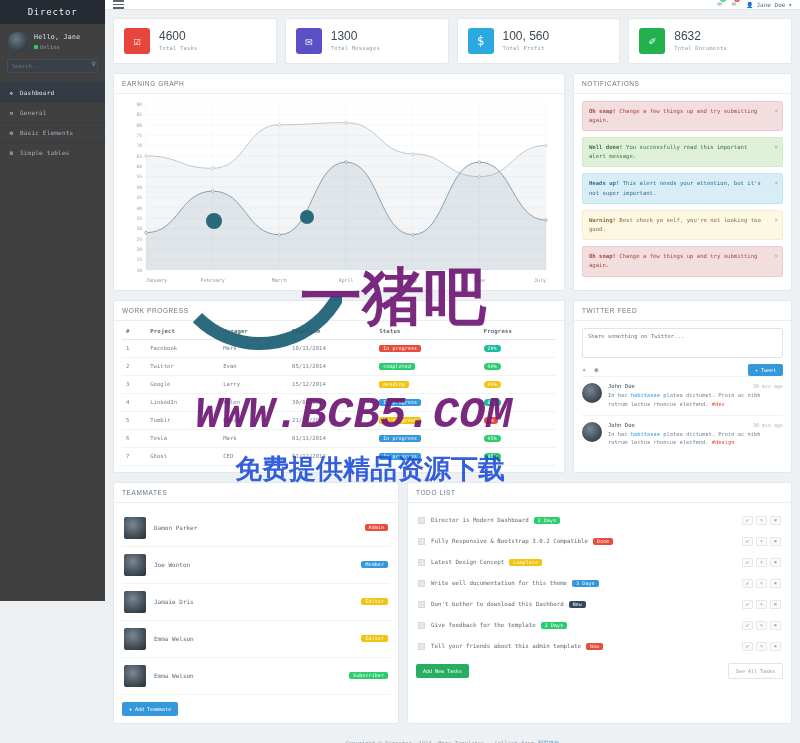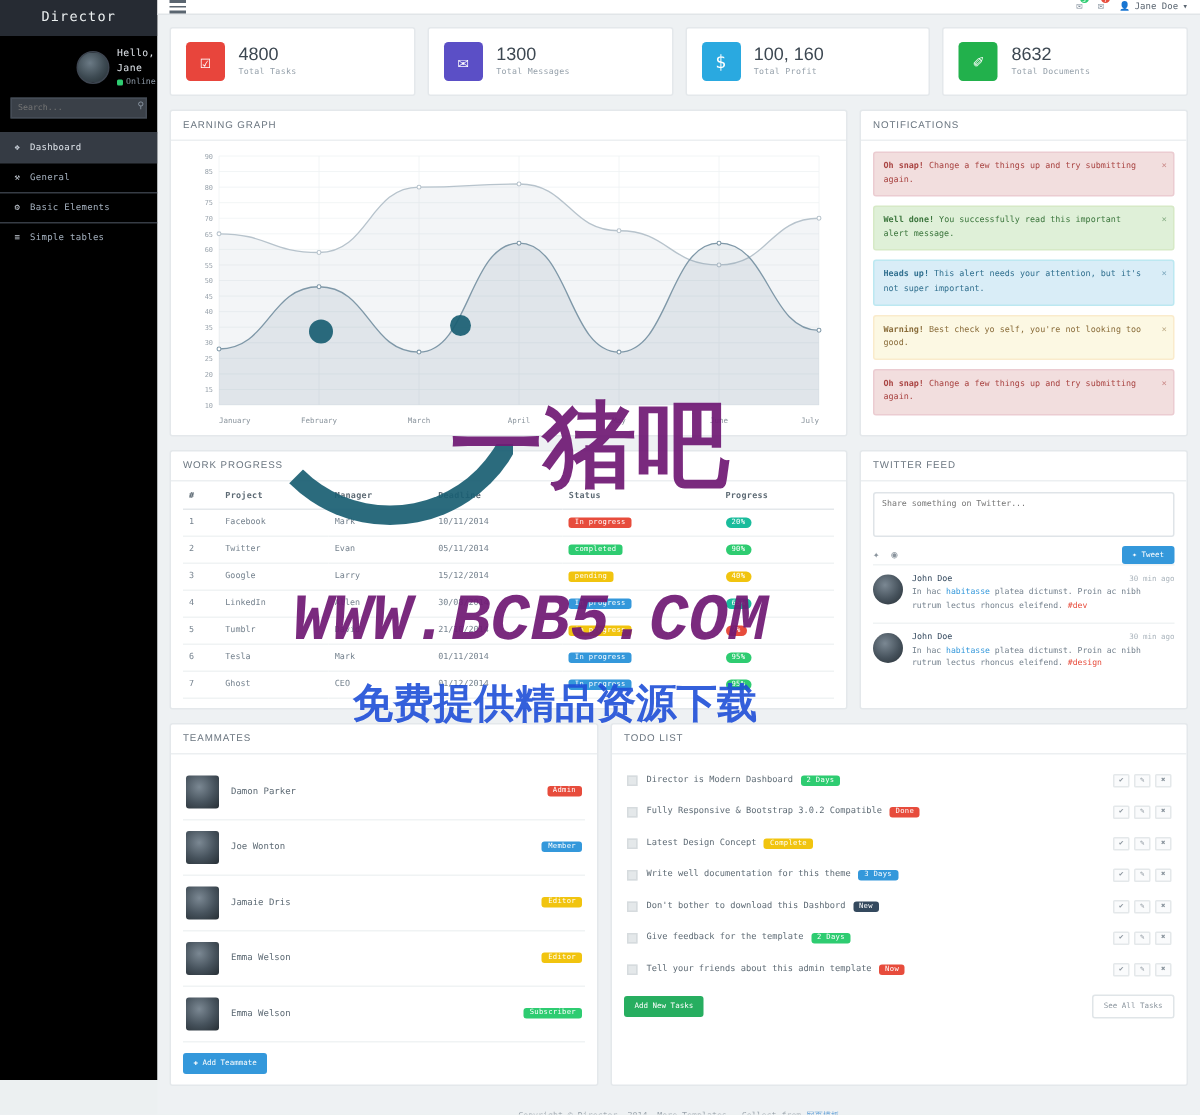--- a/index.html
+++ b/index.html
@@ -8,27 +8,27 @@
     font-family: "DejaVu Sans Mono", monospace;
     font-size: 7px;
     background: #ecf0f1;
     color: #34495e;
     overflow: hidden;
     position: relative;
   }
   .app { display: flex; width: 800px; height: 743px; }
 
   
-  .sidebar { width: 105px; background: #000000; flex: 0 0 105px; height: 720px; }
+  .sidebar { width: 105px; background: #404040; flex: 0 0 105px; height: 601px; }
   .brand {
     height: 24px; background: #262b33; color: #ecf0f1;
     display: flex; align-items: center; justify-content: center;
     font-size: 9px; letter-spacing: .8px;
   }
-  .user-box { padding: 7px 7px 4px 7px; display: flex; gap: 5px; align-items: center; margin-left: 44px; }
+  .user-box { padding: 7px 7px 4px 7px; display: flex; gap: 5px; align-items: center; }
   .avatar-sm {
     width: 22px; height: 22px; border-radius: 50%;
     background: radial-gradient(circle at 40% 35%, #6b7a85 0%, #3d4a52 55%, #222b30 100%);
     flex: 0 0 22px; border: 1px solid #3d4550;
   }
   .user-meta { line-height: 1.5; }
   .user-hello { color: #dfe4ea; font-size: 6.5px; letter-spacing: .3px; }
   .user-status { color: #8d99a6; font-size: 5.5px; display: flex; align-items: center; gap: 2px; }
   .dot-online { width: 4px; height: 4px; background: #2ecc71; border-radius: 1px; display: inline-block; }
   .search-wrap { padding: 2px 7px 9px 7px; position: relative; }
@@ -284,35 +284,35 @@
         </span>
       </div>
     </header>
 
     <div class="content">
 
       <section class="stats">
         <div class="stat-card">
           <div class="stat-ico" style="background:#e8453c">☑</div>
           <div>
-            <div class="stat-num">4800</div>
+            <div class="stat-num">4600</div>
             <div class="stat-lbl">Total Tasks</div>
           </div>
         </div>
         <div class="stat-card">
           <div class="stat-ico" style="background:#5b4fc6">✉</div>
           <div>
             <div class="stat-num">1300</div>
             <div class="stat-lbl">Total Messages</div>
           </div>
         </div>
         <div class="stat-card">
           <div class="stat-ico" style="background:#2aa9e0">$</div>
           <div>
-            <div class="stat-num">100, 160</div>
+            <div class="stat-num">100, 560</div>
             <div class="stat-lbl">Total Profit</div>
           </div>
         </div>
         <div class="stat-card">
           <div class="stat-ico" style="background:#22b14c">✐</div>
           <div>
             <div class="stat-num">8632</div>
             <div class="stat-lbl">Total Documents</div>
           </div>
         </div>

